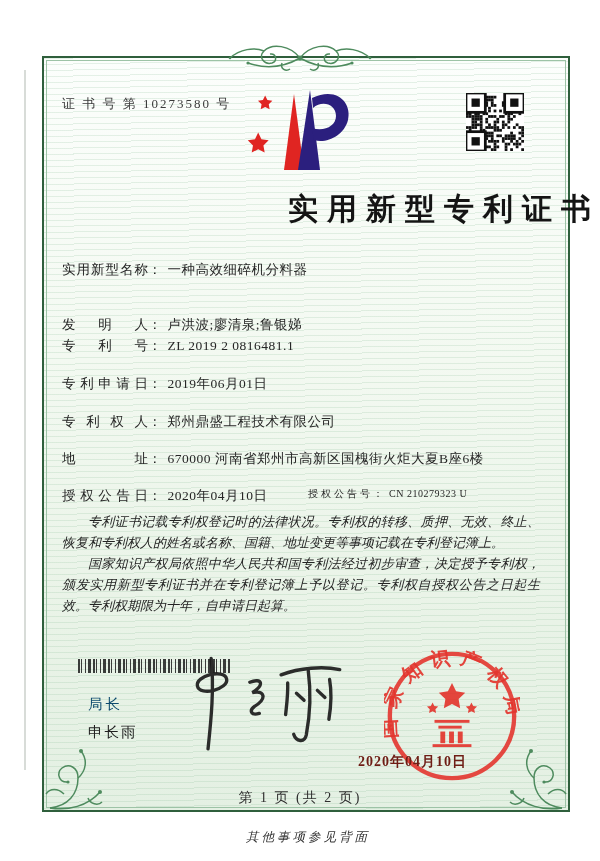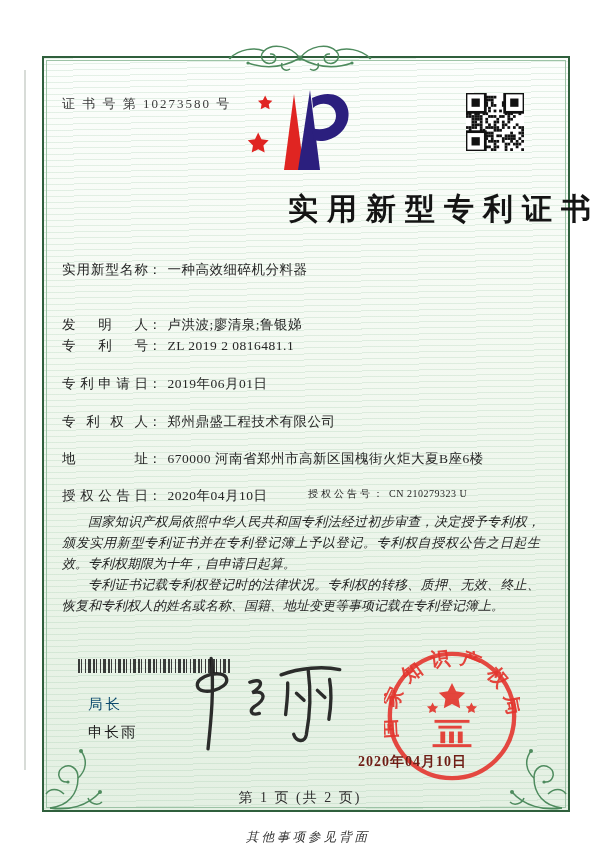--- a/index.html
+++ b/index.html
@@ -306,22 +306,22 @@
   <span class="flabel">地址</span><span class="fcolon">：</span><span class="fvalue">670000 河南省郑州市高新区国槐街火炬大夏B座6楼</span>
 </div>
 <div class="field" style="top:487px;">
   <span class="flabel">授权公告日</span><span class="fcolon">：</span><span class="fvalue">2020年04月10日</span>
 </div>
 <div class="field2" style="top:487px;">
   <span class="flabel2">授权公告号</span><span class="fcolon">：</span><span class="fvalue">CN 210279323 U</span>
 </div>
 
 <div class="body-text">
+  <p>专利证书记载专利权登记时的法律状况。专利权的转移、质押、无效、终止、恢复和专利权人的姓名或名称、国籍、地址变更等事项记载在专利登记簿上。</p>
   <p>国家知识产权局依照中华人民共和国专利法经过初步审查，决定授予专利权，颁发实用新型专利证书并在专利登记簿上予以登记。专利权自授权公告之日起生效。专利权期限为十年，自申请日起算。</p>
-  <p>专利证书记载专利权登记时的法律状况。专利权的转移、质押、无效、终止、恢复和专利权人的姓名或名称、国籍、地址变更等事项记载在专利登记簿上。</p>
 </div>
 
 <div class="barcode"></div>
 
 <div class="signer-title">局长</div>
 <div class="signer-name">申长雨</div>
 
 <svg class="signature" width="185" height="105" viewBox="0 0 170 100">
   <g stroke="#1c1c1c" fill="none" stroke-width="3.2" stroke-linecap="round" opacity="0.92">
     <path d="M30,6 C32,34 28,64 24,92"></path>

